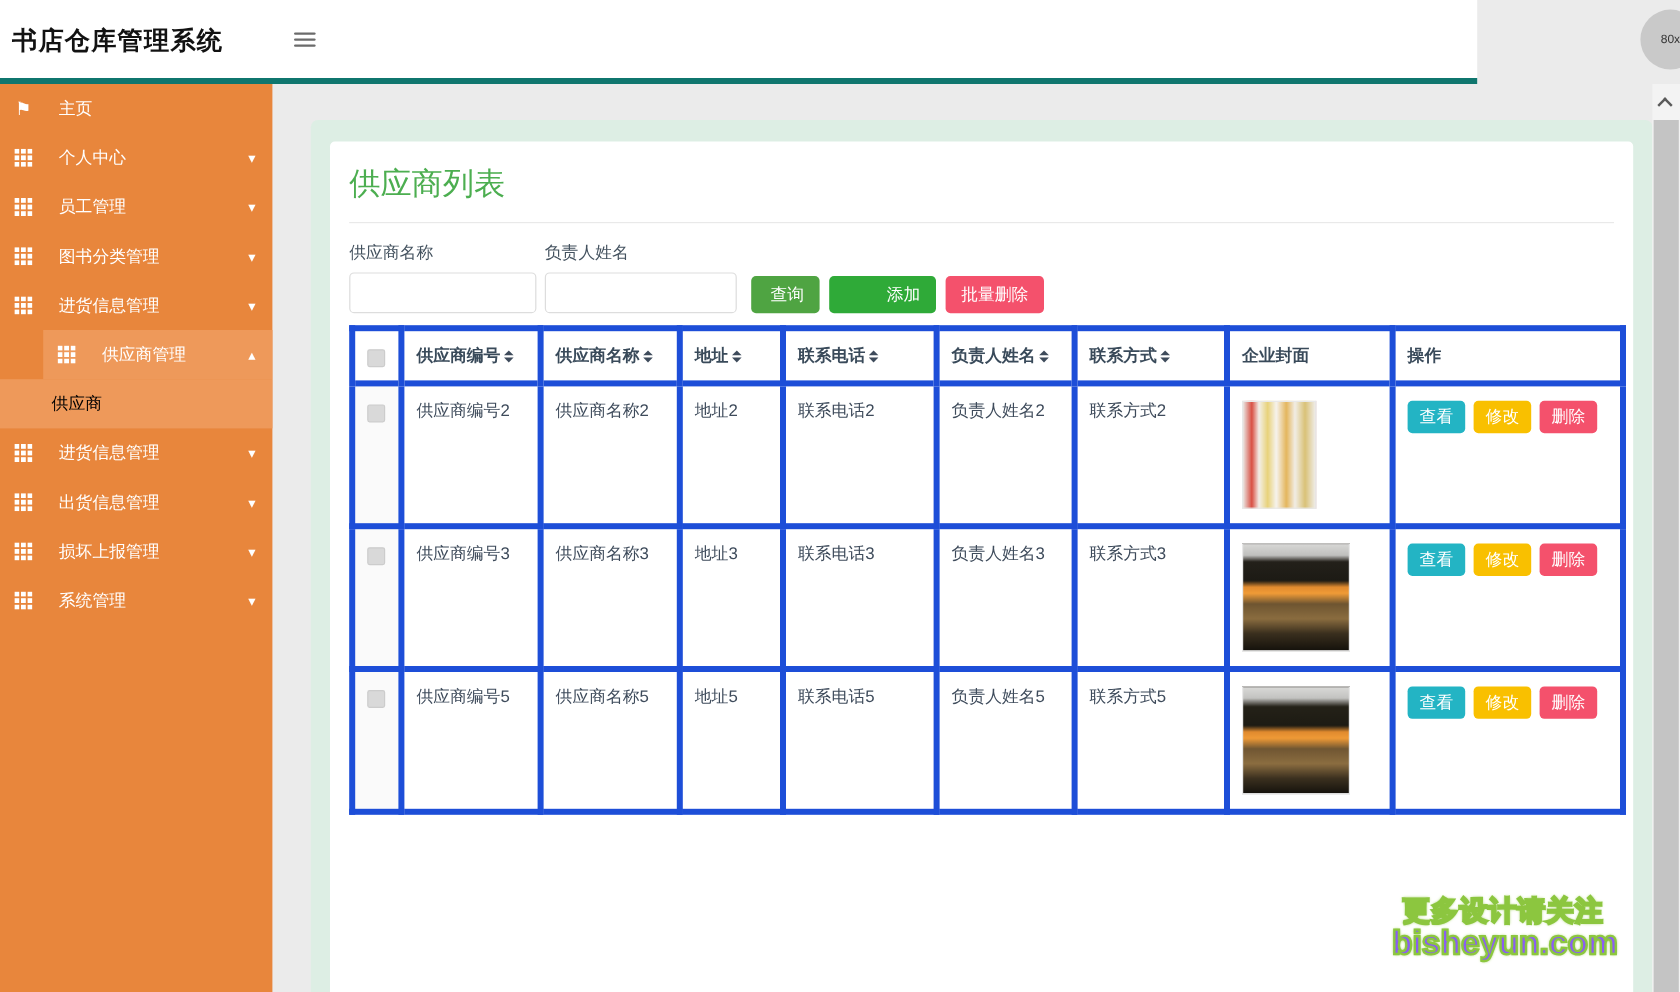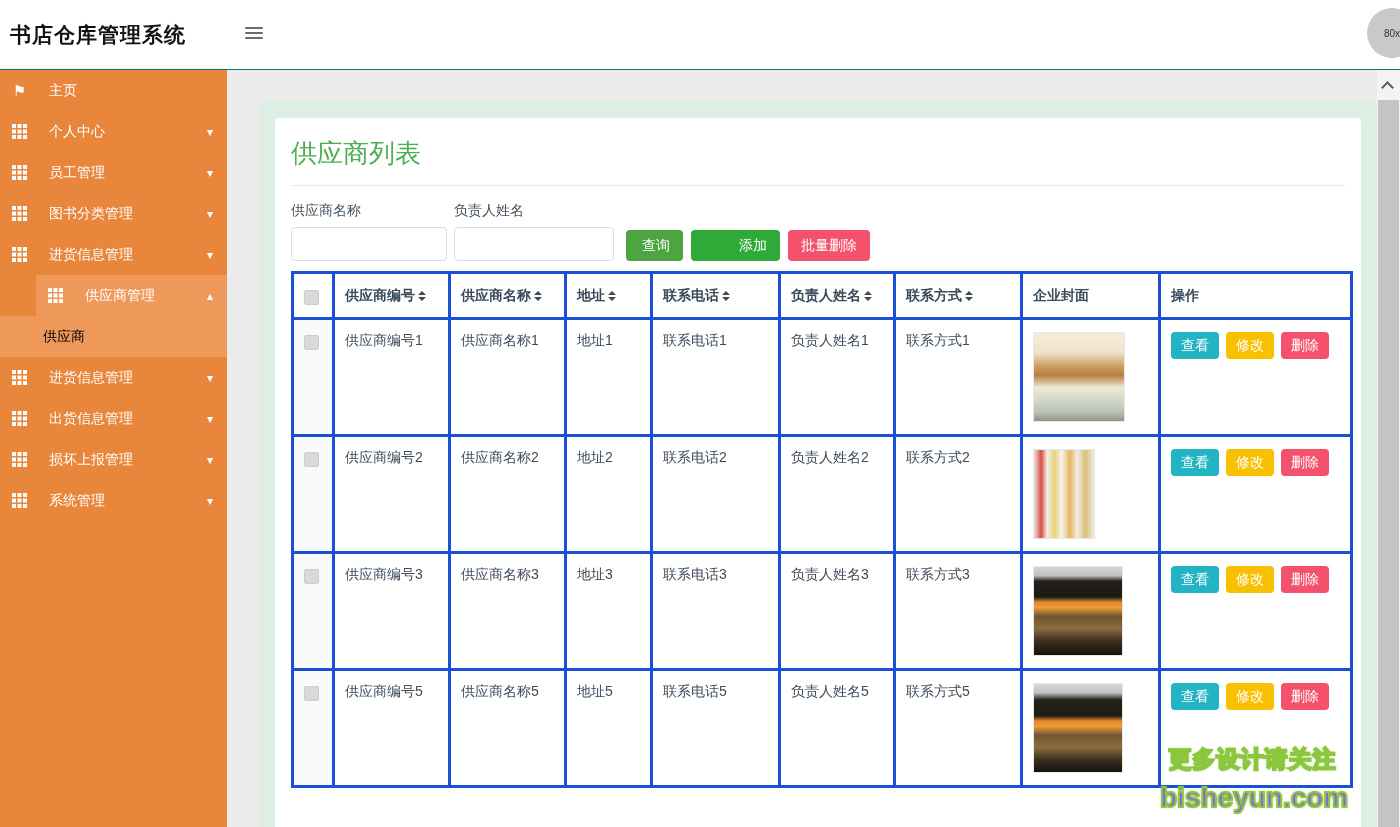--- a/index.html
+++ b/index.html
@@ -1,21 +1,21 @@
 <!DOCTYPE html>
 <html><head>
 <meta charset="utf-8">
 <style>
   * { box-sizing: border-box; margin: 0; padding: 0; }
   html,body { width:1400px; height:827px; overflow:hidden;
     font-family:"Liberation Sans","DejaVu Sans",sans-serif; background:#ebebeb; }
 
   
-  .header { position:absolute; top:0; left:0; width:1400px; height:70px;
-    background:#fff; border-bottom:1px solid #0f766e; z-index:20; }
+  .header { position:absolute; top:0; left:0; width:1231px; height:70px;
+    background:#fff; border-bottom:5px solid #0f766e; z-index:20; }
   .header-title { position:absolute; left:10px; top:0; line-height:70px;
     font-size:21px; font-weight:bold; color:#121212; letter-spacing:1px; }
   .hamburger { position:absolute; left:245px; top:27px; width:18px; height:14px;
     cursor:pointer; }
   .hamburger span { display:block; width:18px; height:2px; background:#6b6b6b;
     margin-bottom:3px; border-radius:1px; }
   .avatar { position:absolute; right:-17px; top:8px; width:50px; height:50px;
     border-radius:50%; background:#c9c9c9; color:#333; font-size:10px;
     display:flex; align-items:center; justify-content:center; z-index:30; }
 
@@ -52,21 +52,21 @@
   .btn { border:none; border-radius:4px; color:#fff; font-size:14px;
     height:31px; padding:0 13px; cursor:pointer;
     font-family:"Liberation Sans","DejaVu Sans",sans-serif; }
   .btn-query { background:#4fa442; margin-left:5px;padding-left:16px; }
   .btn-add { background:#2faa38; margin-left:8px;padding-left:48px; }
   .btn-batch { background:#f4516c; margin-left:8px; }
 
   
   table { border-collapse:collapse; table-layout:fixed; width:1059px;
     margin-top:10px; font-size:14px; color:#3e4b5b; }
-  th, td { border:3px solid #1d4ed8; text-align:left; vertical-align:top;
+  th, td { border:5px solid #1d4ed8; text-align:left; vertical-align:top;
     padding:12px 10px; overflow:hidden; }
   th { height:46px; font-weight:bold; vertical-align:middle; padding:0 10px;
     border-bottom:1px solid #e2e2e2; color:#394a5a; white-space:nowrap; }
   td { height:114px; }
   .col-check { background:#fafafa; }
   th.col-check { background:#fff; }
   .checkbox { width:15px; height:15px; background:#d9d9d9; border:1px solid #cccccc;
     border-radius:2px; margin-top:3px; cursor:pointer; }
   .th-inner { display:flex; align-items:center; }
   .sort-icon { display:inline-flex; flex-direction:column; margin-left:3px; }
@@ -96,21 +96,21 @@
   .abtn-view { background:#23b4c4; }
   .abtn-edit { background:#f9c000; }
   .abtn-del  { background:#f4516c; }
 
   
   .watermark { position:absolute; left:1160px; top:746px; width:185px;
     text-align:center; z-index:50; font-weight:bold; color:#8b5cf6;
     -webkit-text-stroke:2px #8cc63f;
     text-shadow:0 0 2px #8cc63f, 0 0 3px #8cc63f; pointer-events:none; }
   .watermark .w1 { font-size:23px; line-height:26px; letter-spacing:1px; }
-  .watermark .w2 { font-size:28px; line-height:28px; margin-top:12px; }
+  .watermark .w2 { font-size:28px; line-height:28px; margin-top:0px; }
 
   
   .scrollbar { position:absolute; right:0; top:70px; width:23px; height:757px;
     background:#f3f3f3; z-index:15; }
   .scroll-up { position:absolute; top:13px; left:6px; width:9px; height:9px;
     border-top:2px solid #5a5a5a; border-right:2px solid #5a5a5a;
     transform:rotate(-45deg); cursor:pointer; }
   .scroll-thumb { position:absolute; top:30px; left:1px; width:21px; height:727px;
     background:#c4c4c4; cursor:pointer; }
 </style>
@@ -401,41 +401,20 @@
               </th>
           <th><span>企业封面</span></th>
           <th><span>操作</span></th>
         </tr>
         </thead>
         <tbody>
         <tr>
           <td class="col-check">
                 <div class="checkbox"></div>
               </td>
-          <td>供应商编号1</td>
-          <td>供应商名称1</td>
-          <td>地址1</td>
-          <td>联系电话1</td>
-          <td>负责人姓名1</td>
-          <td>联系方式1</td>
-          <td>
-                <div class="cover c1"></div>
-              </td>
-          <td>
-                <div class="actions">
-            <button class="abtn abtn-view">查看</button>
-            <button class="abtn abtn-edit">修改</button>
-            <button class="abtn abtn-del">删除</button>
-          </div>
-              </td>
-        </tr>
-        <tr>
-          <td class="col-check">
-                <div class="checkbox"></div>
-              </td>
           <td>供应商编号2</td>
           <td>供应商名称2</td>
           <td>地址2</td>
           <td>联系电话2</td>
           <td>负责人姓名2</td>
           <td>联系方式2</td>
           <td>
                 <div class="cover c2"></div>
               </td>
           <td>

